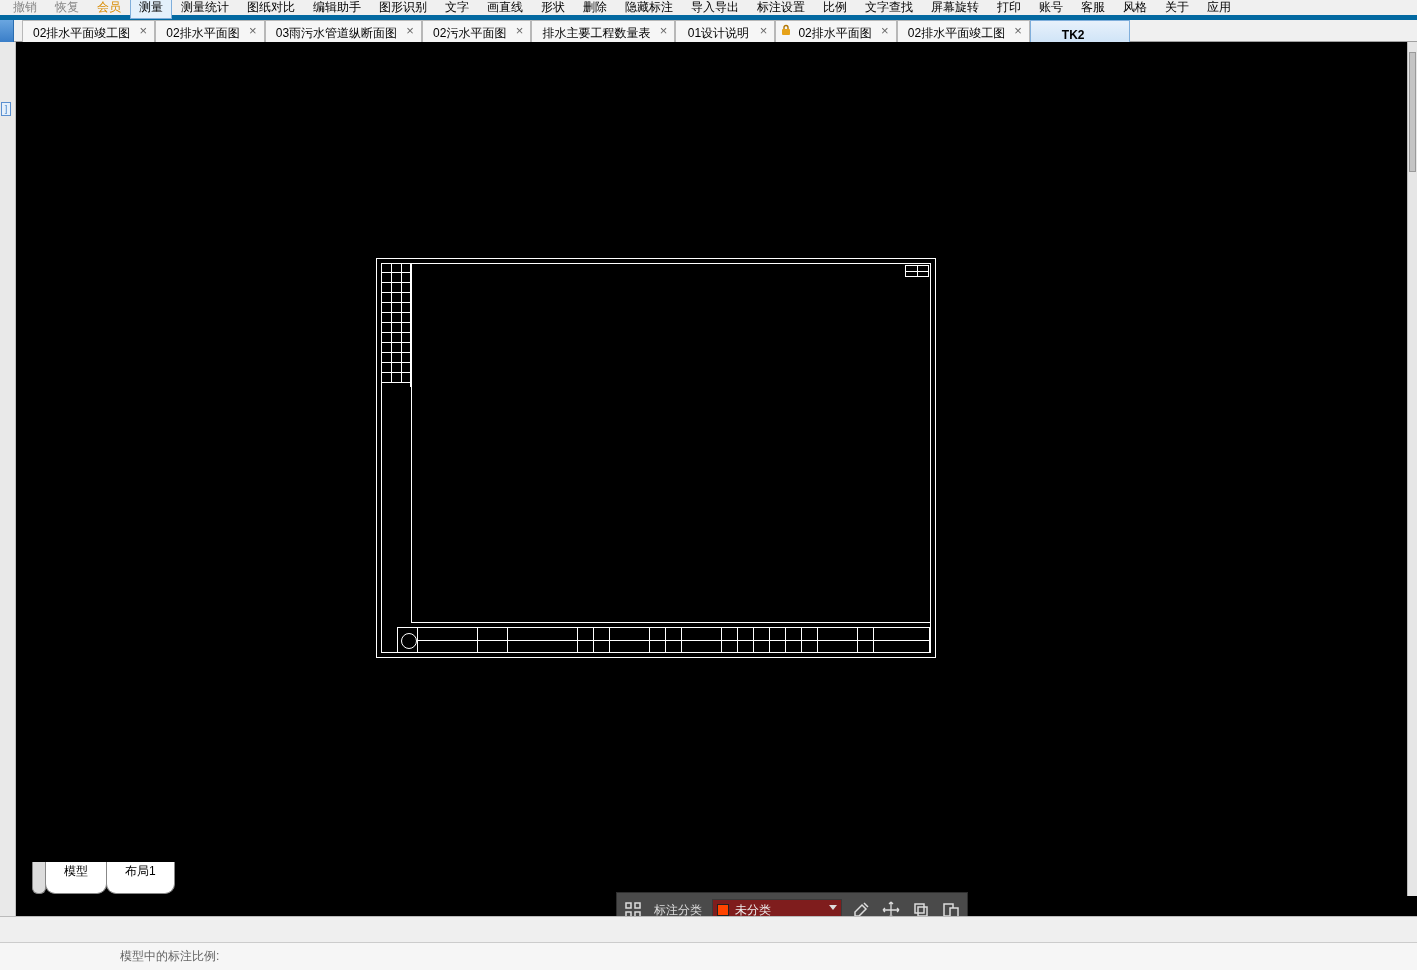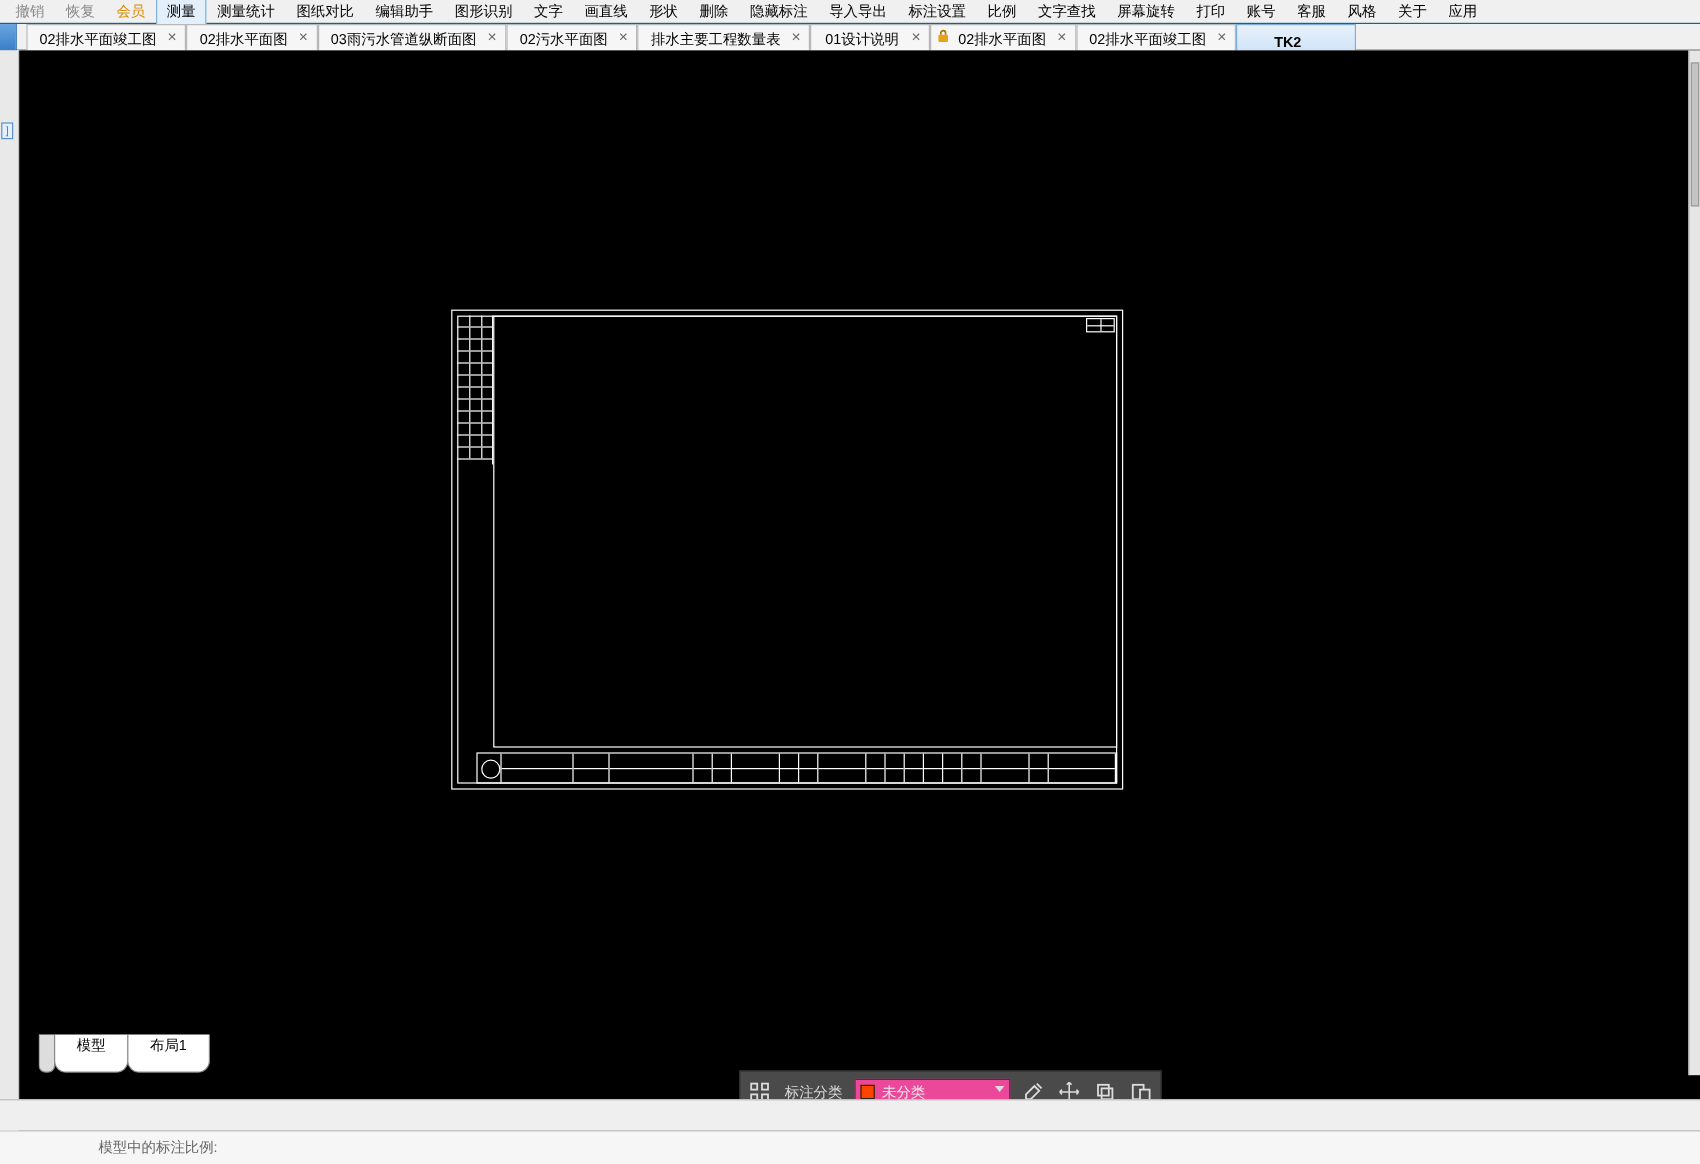--- a/index.html
+++ b/index.html
@@ -10,21 +10,21 @@
     font-family: "Microsoft YaHei", SimSun, sans-serif;
     font-size: 12px;
     overflow: hidden;
     position: relative;
   }
 
   
   .menubar {
     height: 20px;
     background: #f0f0f0;
-    border-bottom: 1px solid #0369a1;
+    border-bottom: 5px solid #0369a1;
     display: flex;
     align-items: center;
     padding-left: 4px;
   }
   .menubar-item {
     padding: 2px 8px;
     cursor: pointer;
     white-space: nowrap;
     border: 1px solid transparent;
   }
@@ -169,21 +169,21 @@
     display: flex; align-items: center;
     padding: 0 5px; gap: 8px;
   }
   .float-toolbar .ico{
     width:22px; height:22px; display:flex; align-items:center; justify-content:center;
     cursor:pointer;
   }
   .float-toolbar .lbl{ color:#ddd; font-size:12px; margin:0 2px;}
   .float-toolbar .combo{
     display:flex; align-items:center;
-    background:#ec4899; border:1px solid #3a3a3a;
+    background:#7f1d1d; border:1px solid #3a3a3a;
     height:22px; min-width:130px; padding:0 4px;
     color:#eee; font-size:12px; position:relative;
   }
   .float-toolbar .combo .sw{
     width:12px; height:12px; background:#ff4400; border:1px solid #222; margin-right:6px;
   }
   .float-toolbar .combo .arrow{
     position:absolute; right:4px; top:5px;
     width:0;height:0;border-left:4px solid transparent;border-right:4px solid transparent;border-top:5px solid #ddd;
   }
@@ -204,21 +204,21 @@
   }
 
   
   .status-row{
     position:absolute; left:0; right:0; bottom:28px; height:26px;
     background:#efefef; border-top:1px solid #bbb;
   }
   .footer{
     position:absolute; left:0; right:0; bottom:0; height:28px;
     background:#f6f6f6; border-top:1px solid #ccc;
-    display:flex; align-items:center; padding-left:82px;
+    display:flex; align-items:center; padding-left:120px;
     color:#666; font-size:12px;
   }
   
   .vscroll{
     position:absolute; right:0; top:42px; bottom:74px; width:10px;
     background:#e6e6e6; border-left:1px solid #bbb;
   }
   .vscroll .thumb{
     position:absolute; left:1px; right:1px; top:10px; height:120px;
     background:#c4c4c4; border:1px solid #9a9a9a;

